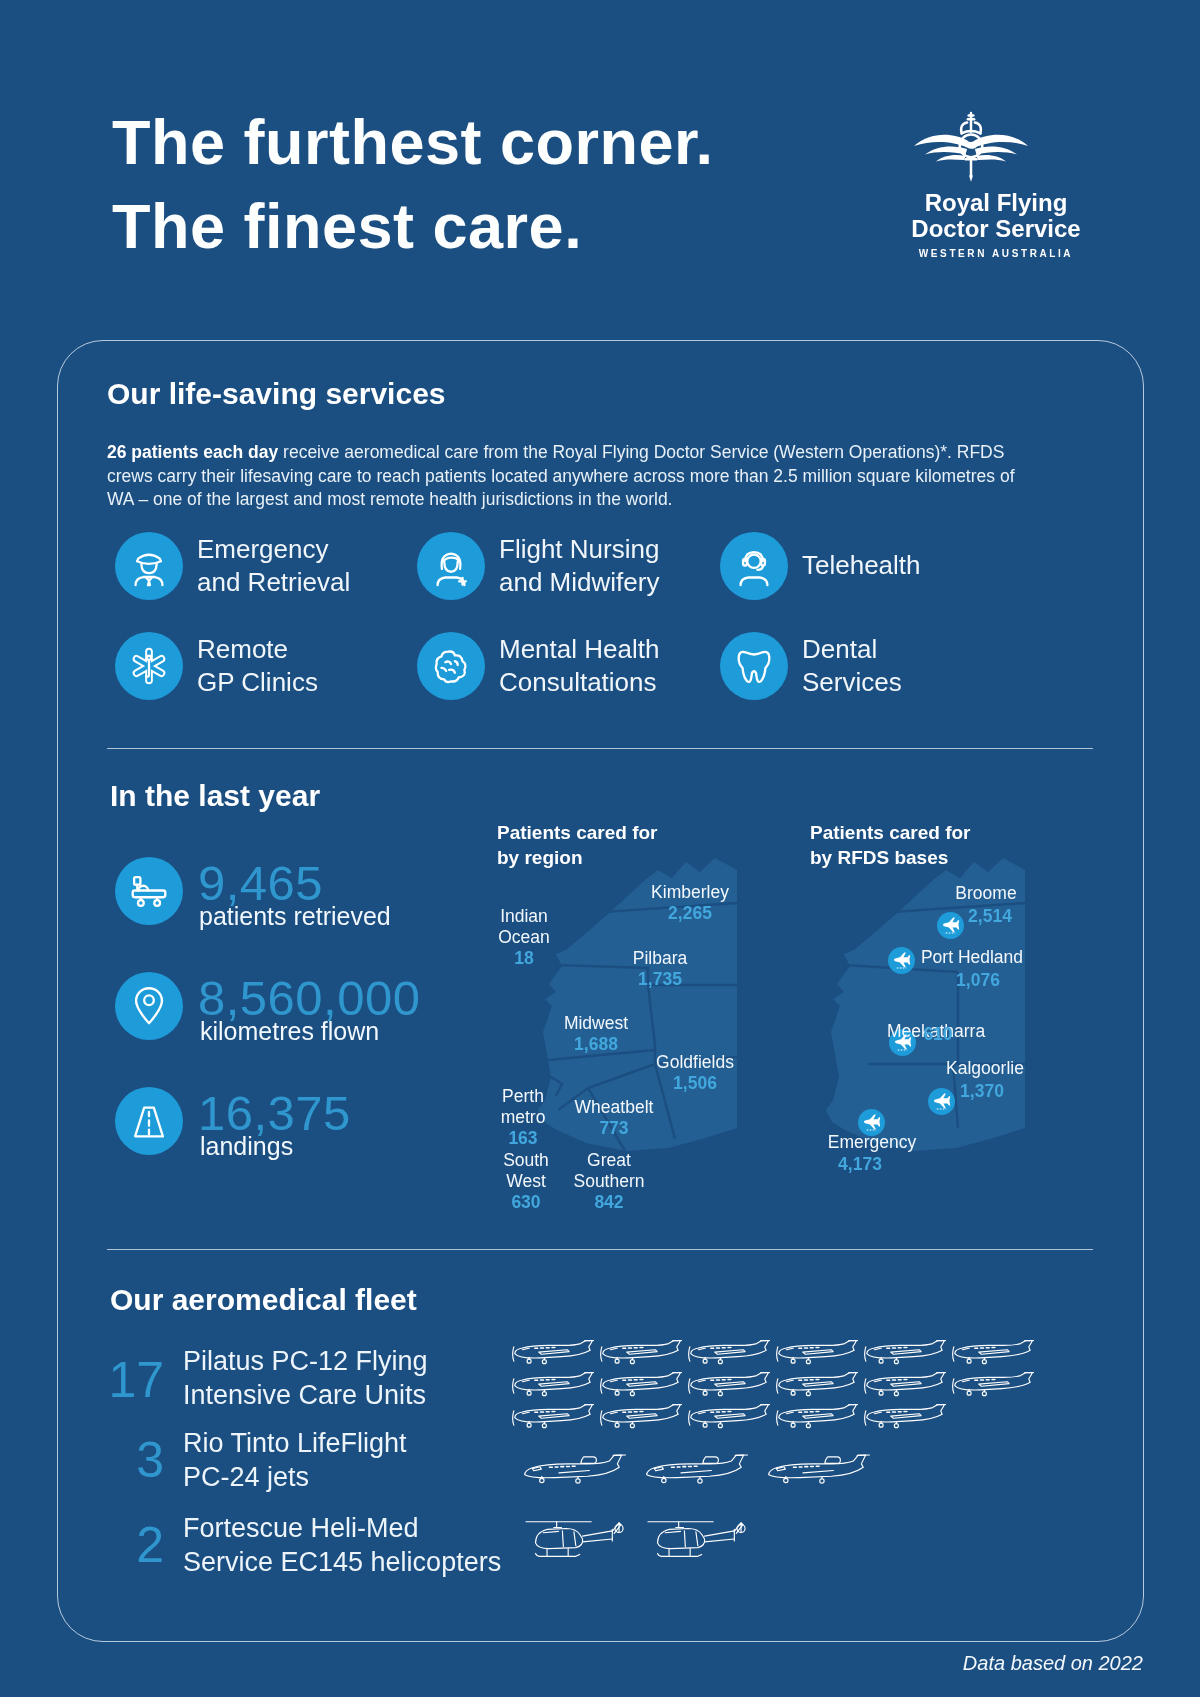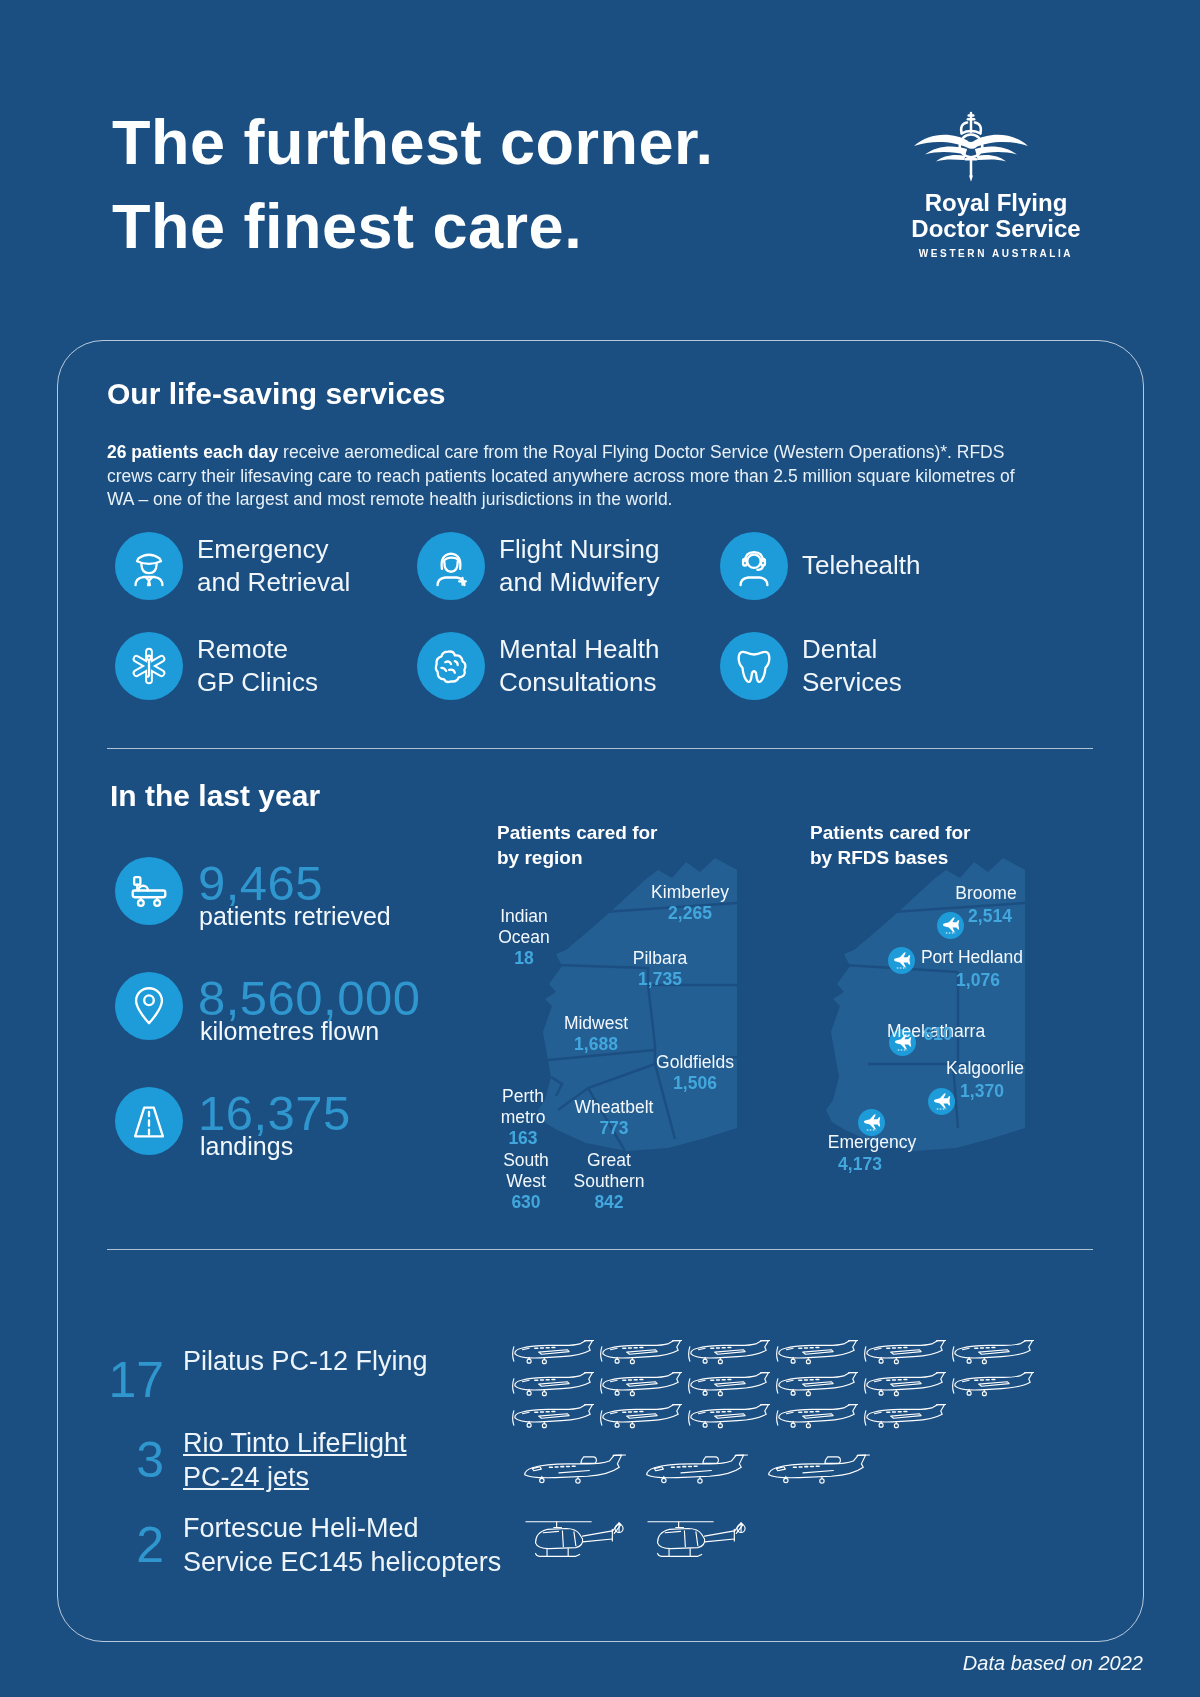--- a/index.html
+++ b/index.html
@@ -353,27 +353,29 @@
           </g>
           <path stroke="#fff" stroke-width="1.4" stroke-dasharray="2 1.8" d="M6 21.5 h12"></path>
         </svg>
       </div>
       <div class="abs base-name" style="left: 872px; top: 1133px;">Emergency</div>
       <div class="abs base-val" style="left: 860px; top: 1155px;">4,173</div>
     </div>
 
   <div class="abs divider" style="top:1249px;"></div>
 
+  <div class="abs h2" style="left:110px;top:1281px;">Our aeromedical fleet</div>
   <div>
       <div class="abs fleet-count" style="left: 84px; top: 1354px;">17</div>
       <div class="abs fleet-label" style="left: 183px; top: 1344px;">
         <div>Pilatus PC-12 Flying</div>
+        <div>Intensive Care Units</div>
       </div>
       <div class="abs fleet-count" style="left: 84px; top: 1434px;">3</div>
-      <div class="abs fleet-label" style="left: 183px; top: 1426px; text-decoration: underline;">
+      <div class="abs fleet-label" style="left: 183px; top: 1426px;">
         <div>Rio Tinto LifeFlight</div>
         <div>PC-24 jets</div>
       </div>
       <div class="abs fleet-count" style="left: 84px; top: 1519px;">2</div>
       <div class="abs fleet-label" style="left: 183px; top: 1511px;">
         <div>Fortescue Heli-Med</div>
         <div>Service EC145 helicopters</div>
       </div>
     </div>
   <div class="abs craft-row" style="left:510px;top:1339px;width:532px;">

